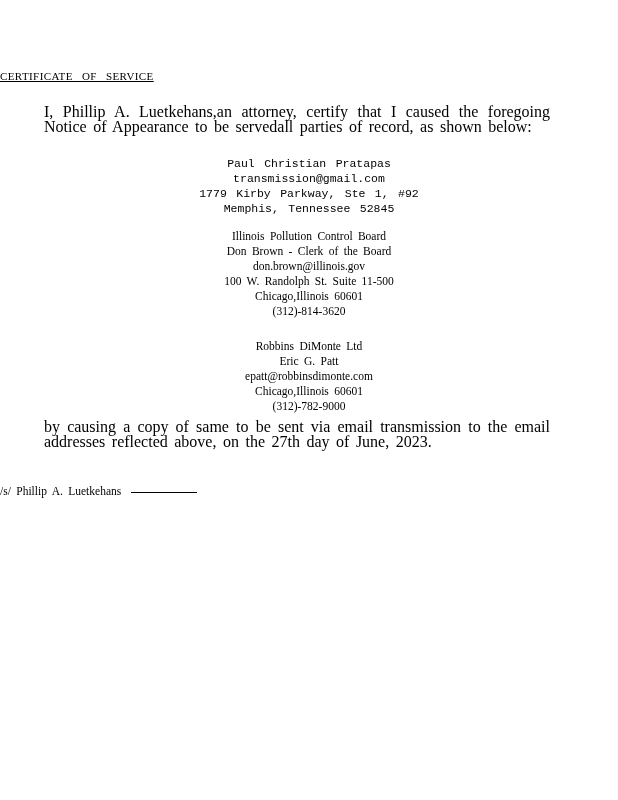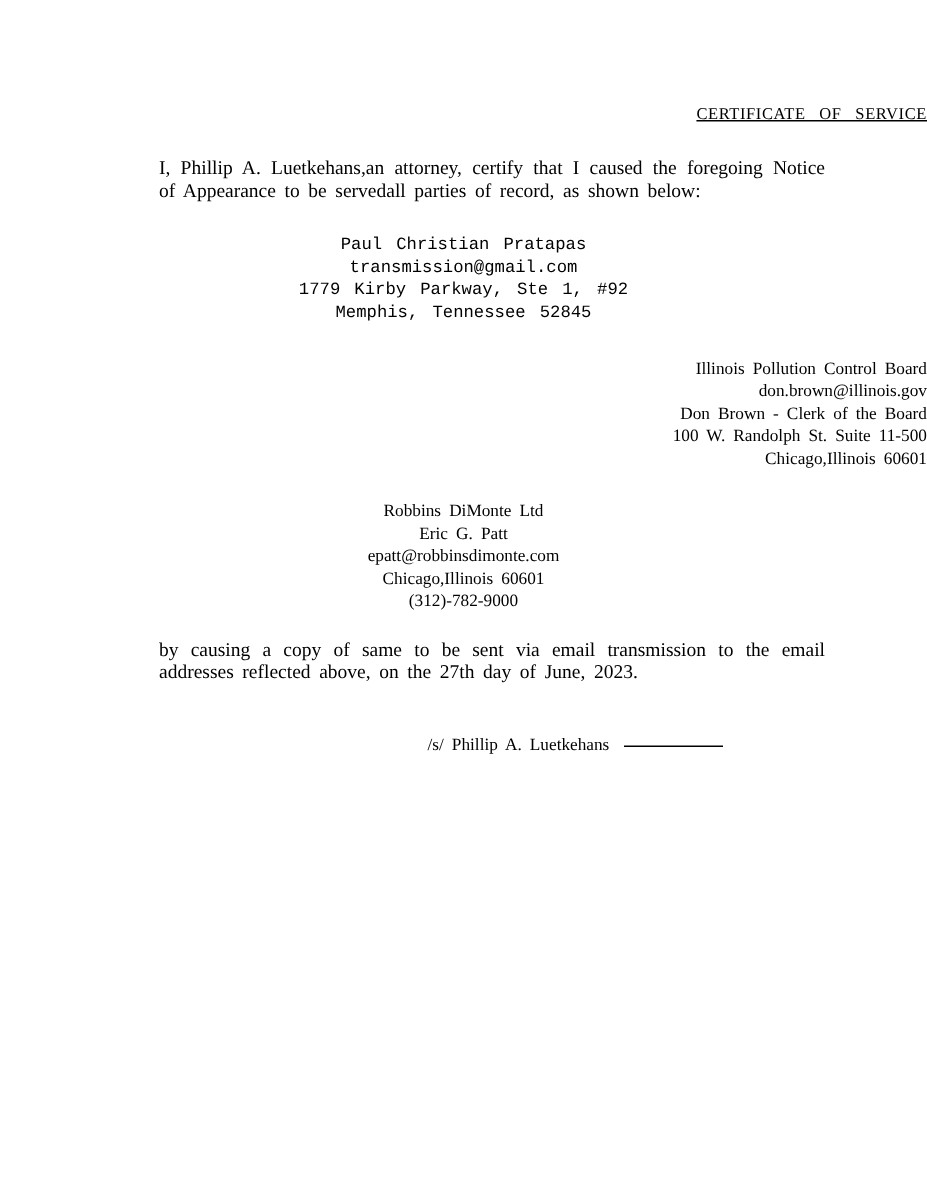--- a/index.html
+++ b/index.html
@@ -16,54 +16,53 @@
     overflow: hidden;
   }
   .page {
     position: relative;
     width: 618px;
     height: 800px;
     box-sizing: border-box;
     padding: 0;
   }
   .doc-title {
-    text-align: right;
+    text-align: left;
     font-size: 11px;
     letter-spacing: 0.4px;
     text-decoration: underline;
     margin-top: 70px;
     margin-bottom: 0;
     word-spacing: 6px;
   }
   .body-para {
-    font-size: 13px;
+    font-size: 16px;
     line-height: 15px;
     text-align: justify;
     margin: 0;
-    padding: 0 68px 0 106px;
+    padding: 0 68px 0 44px;
     word-spacing: 2.5px;
   }
   .para-intro {
     margin-top: 22px;
   }
   .para-closing {
-    margin-top: 16px;
+    margin-top: 5px;
   }
   .block {
     text-align: center;
     font-size: 11.5px;
     line-height: 15px;
     word-spacing: 2.5px;
   }
   .block-1 { margin-top: 22px; font-family: Liberation Mono, monospace; }
-  .block-2 { margin-top: 23px; text-align: right; }
+  .block-2 { margin-top: 13px; }
   .block-3 { margin-top: 20px; text-align: center; }
   .sig-wrap {
     margin-top: 34px;
-    padding-left: 285px;
     font-size: 11.5px;
     line-height: 16px;
     word-spacing: 2.5px;
   }
   .sig-line {
     display: block;
     white-space: nowrap;
   }
   .sig-rule {
     display: inline-block;
@@ -84,24 +83,25 @@
 
   <div class="block block-1">
     <div>Paul   Christian    Pratapas</div>
     <div>transmission@gmail.com</div>
     <div>1779  Kirby   Parkway,    Ste  1, #92</div>
     <div>Memphis,    Tennessee    52845</div>
   </div>
 
   <div class="block block-2">
     <div>Illinois   Pollution   Control  Board</div>
+    <div>Don  Brown   - Clerk  of  the  Board</div>
     <div>don.brown@illinois.gov</div>
-    <div>Don  Brown   - Clerk  of  the  Board</div>
     <div>100  W.  Randolph   St. Suite  11-500</div>
     <div>Chicago,Illinois       60601</div>
+    <div>(312)-814-3620</div>
   </div>
 
   <div class="block block-3">
     <div>Robbins   DiMonte    Ltd</div>
     <div>Eric  G.  Patt</div>
     <div>epatt@robbinsdimonte.com</div>
     <div>Chicago,Illinois       60601</div>
     <div>(312)-782-9000</div>
   </div>
 

